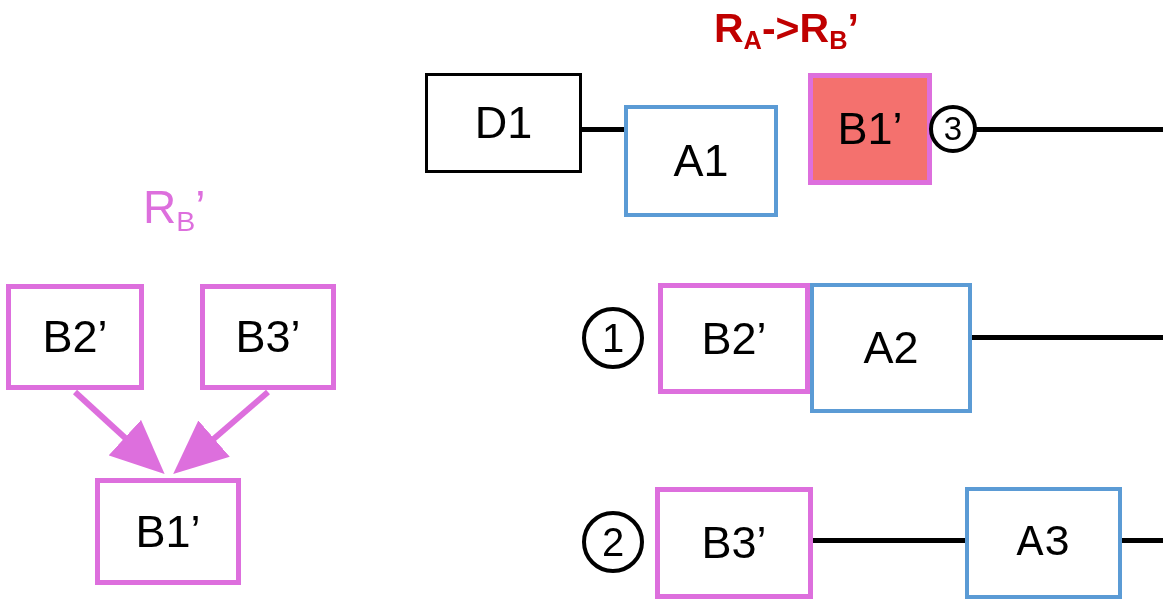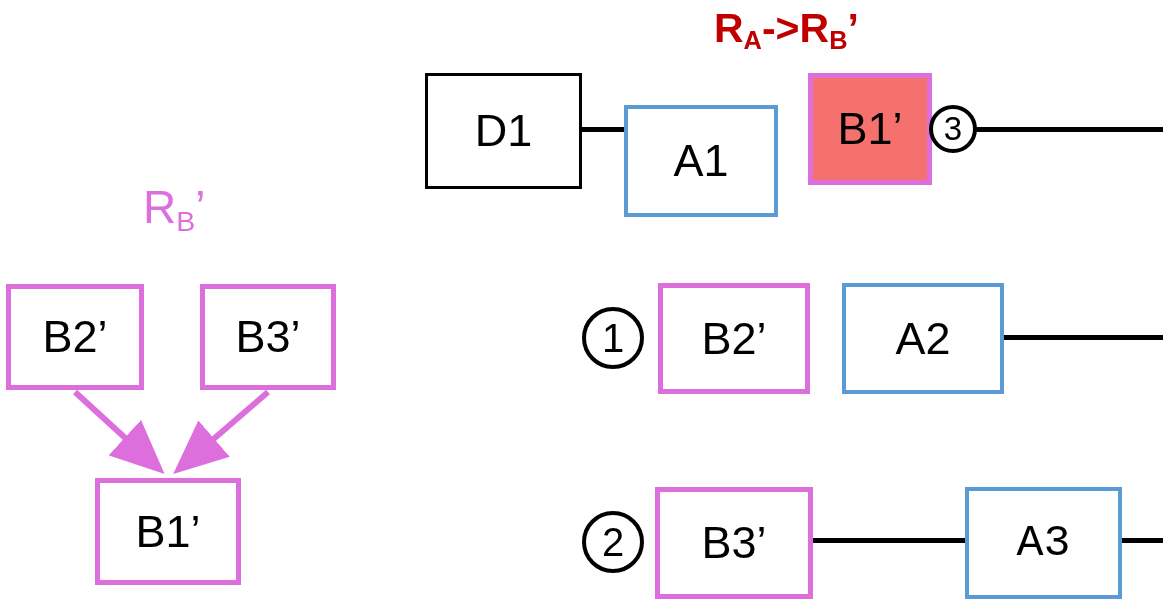--- a/index.html
+++ b/index.html
@@ -103,41 +103,41 @@
   <div class="box magenta-border" style="left:95px; top:478px; width:146px; height:107px;">
     <span>B1’</span>
   </div>
 
   <div class="annotation" style="left:714px; top:5px;text-align:right;">
     <span>R</span><sub>A</sub><span>-&gt;R</span><sub>B</sub><span>’</span>
   </div>
 
   <div class="hline" style="left:578px; top:127px; width:82px;"></div>
   <div class="hline" style="left:973px; top:127px; width:190px;"></div>
-  <div class="box black-border" style="left:425px; top:73px; width:157px; height:116px;">
+  <div class="box black-border" style="left:425px; top:73px; width:157px; height:100px;">
     <span>D1</span>
   </div>
   <div class="box blue-border" style="left:624px; top:73px; width:154px; height:112px;margin-top:32px;">
     <span>A1</span>
   </div>
   <div class="box magenta-border red-fill" style="left:808px; top:73px; width:124px; height:112px;">
     <span>B1’</span>
   </div>
   <div class="circle small" style="left:929px; top:105px;">
     <span>3</span>
   </div>
 
   <div class="hline" style="left:970px; top:335px; width:193px;"></div>
   <div class="circle big" style="left:582px; top:307px;">
     <span>1</span>
   </div>
   <div class="box magenta-border" style="left:658px; top:283px; width:152px; height:111px;">
     <span>B2’</span>
   </div>
-  <div class="box blue-border" style="left:810px; top:283px; width:162px; height:111px;margin-left:32px;">
+  <div class="box blue-border" style="left:810px; top:283px; width:162px; height:130px;">
     <span>A2</span>
   </div>
 
 
   <div class="hline" style="left:811px; top:538px; width:156px;"></div>
   <div class="hline" style="left:1108px; top:538px; width:55px;"></div>
   <div class="circle big" style="left:582px; top:511px;">
     <span>2</span>
   </div>
   <div class="box magenta-border" style="left:655px; top:487px; width:158px; height:112px;">

